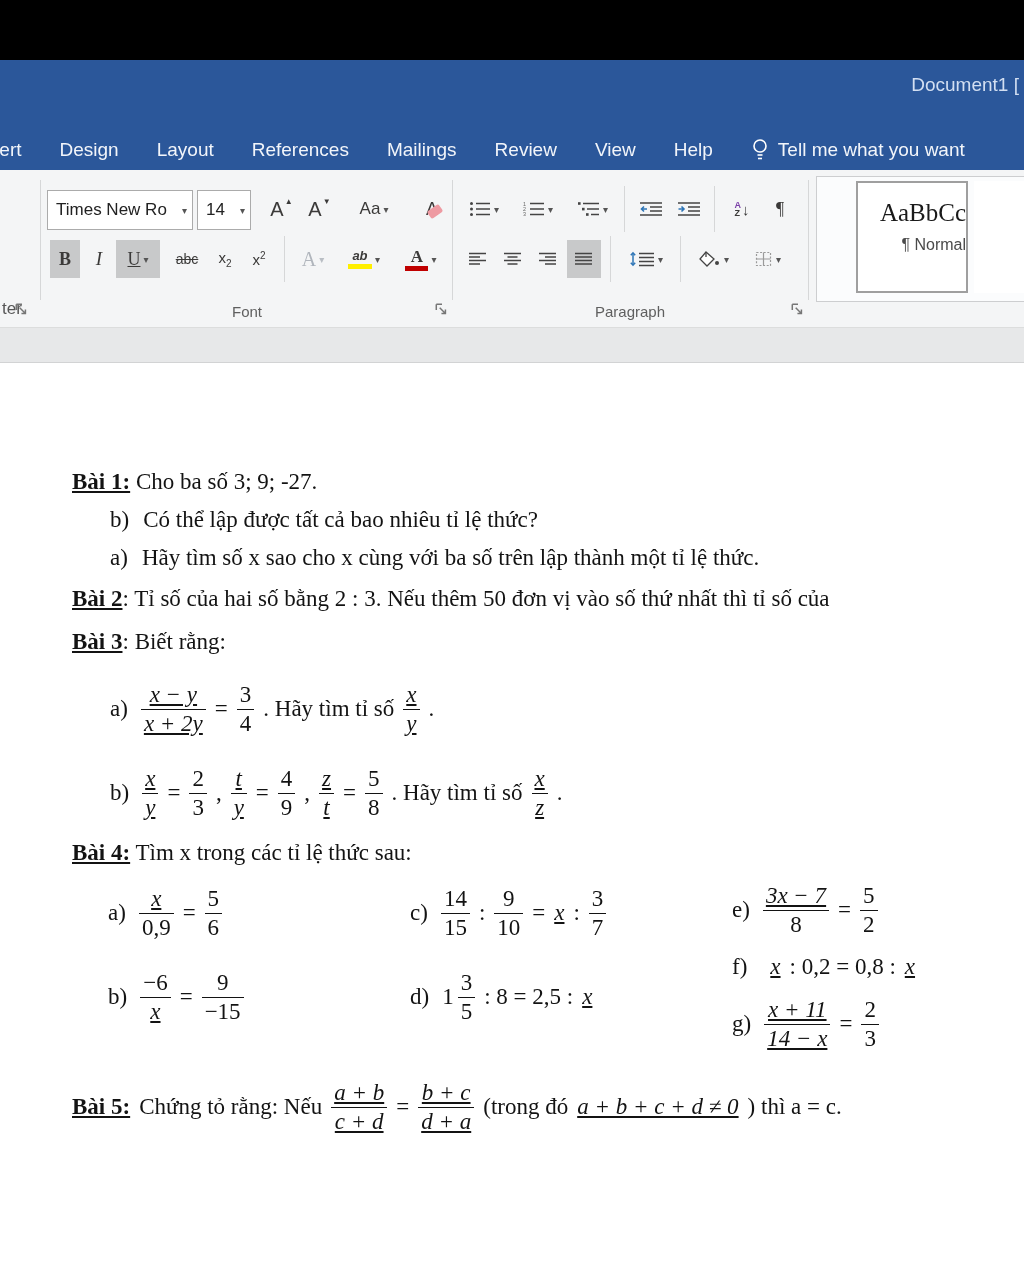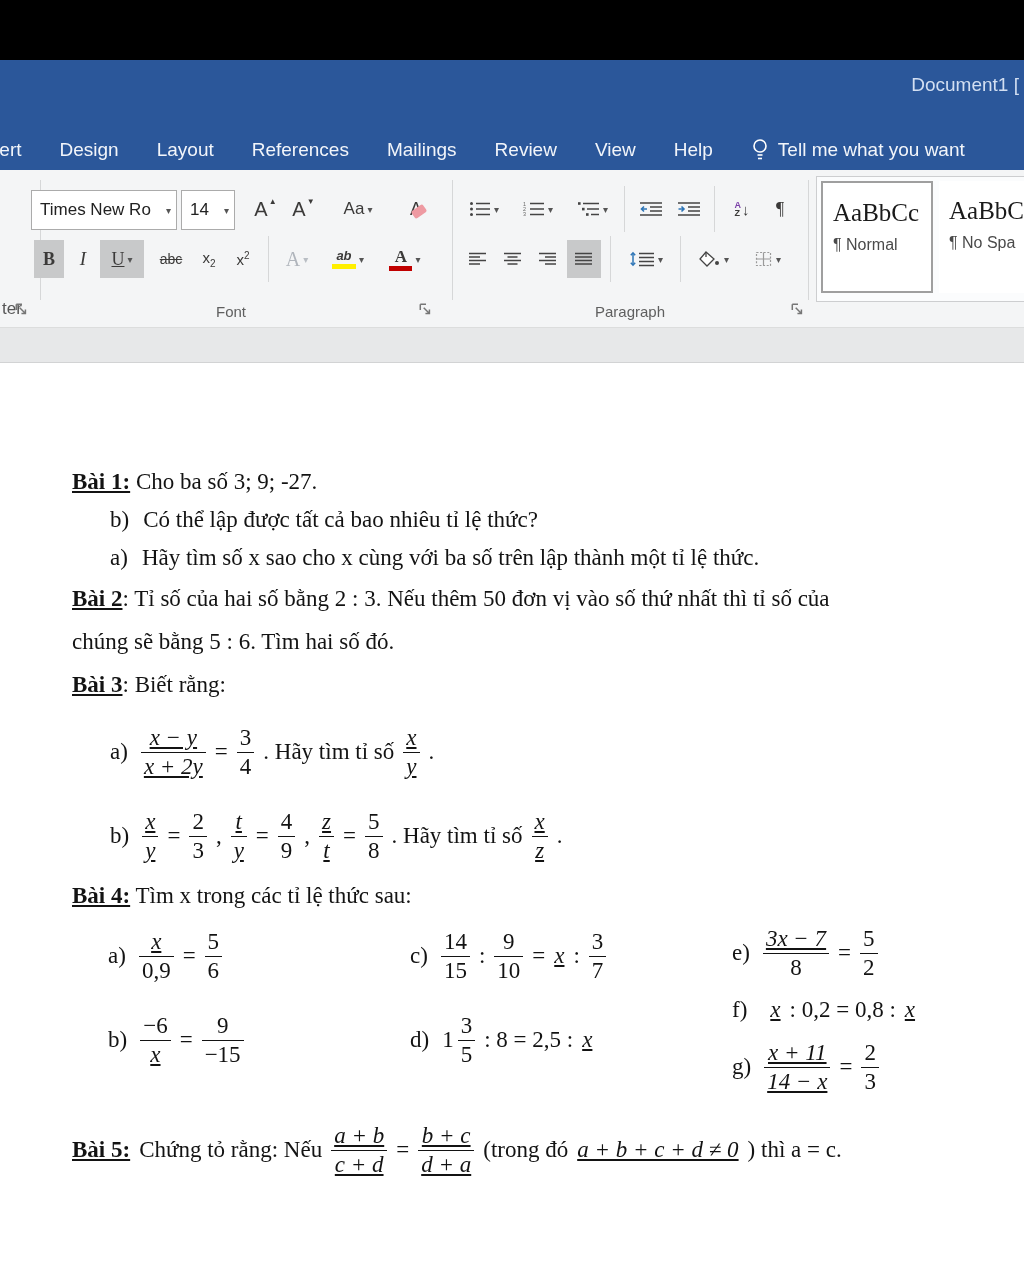--- a/index.html
+++ b/index.html
@@ -52,21 +52,21 @@
   .eraser{position:absolute;width:14px;height:9px;background:#ee9aa2;border-radius:2px;
           transform:rotate(-35deg);right:-4px;bottom:4px;}
   .sort-az{display:flex;flex-direction:column;font-size:9px;font-weight:bold;line-height:8px;}
   .sort-arrow{font-size:15px;margin-left:1px;}
   .pilcrow{font-size:18px;font-family:"Liberation Serif",serif;}
 
   
   .stylesframe{position:absolute;left:816px;top:6px;width:230px;height:126px;background:#fbfcfd;
                border:1px solid #cdced0;box-sizing:border-box;}
   .stylecard{position:absolute;top:4px;height:112px;background:#fff;box-sizing:border-box;
-             display:flex;flex-direction:column;align-items:flex-start;padding:16px 0 0 10px;}
+             display:flex;flex-direction:column;align-items:flex-end;padding:16px 0 0 10px;margin-left:35px;}
   .stylecard.selected{border:2px solid #9f9f9f;}
   .stylecard .sample{font-family:"Liberation Serif","DejaVu Serif",serif;font-size:25px;color:#1a1a1a;line-height:1.1;}
   .stylecard .sname{font-size:16px;color:#4a4a4a;margin-top:9px;}
 
   
   .substrip{position:absolute;top:328px;left:0;width:100%;height:35px;background:#e7e8e9;
             border-bottom:1px solid #d2d3d4;box-sizing:border-box;}
 
   
   .docarea{position:absolute;top:363px;left:0;width:100%;height:917px;background:#fff;
@@ -121,21 +121,21 @@
 
   <div class="ribbon">
 
     <span class="fragment" style="left:2px;top:96px;">ter</span>
     <svg class="launcher" style="left:14px;top:132px;" viewBox="0 0 14 14">
       <path d="M2 2 H7 M2 2 V7" stroke="#767676" stroke-width="1.3" fill="none"></path>
       <path d="M5 5 L10 10 M10 6.5 V10 H6.5" stroke="#767676" stroke-width="1.3" fill="none"></path>
     </svg>
     <div class="vdiv" style="left:40px;"></div>
 
-    <div class="group" style="left:26px;width:410px;">
+    <div class="group" style="left:42px;width:410px;">
       <div class="combo" style="left:5px;width:146px;">
         <span>Times New Ro</span>
         <span class="caret">▾</span>
       </div>
       <div class="combo" style="left:155px;width:54px;">
         <span>14</span>
         <span class="caret">▾</span>
       </div>
       <div class="rbtn" style="left:222px;top:20px;width:34px;">
         <span class="bigA">A</span>
@@ -337,23 +337,20 @@
         <span class="mk">b)</span><span>Có thể lập được tất cả bao nhiêu tỉ lệ thức?</span>
       </div>
       <div class="tl ind">
         <span class="mk">a)</span><span>Hãy tìm số x sao cho x cùng với ba số trên lập thành một tỉ lệ thức.</span>
       </div>
 
       <div class="tl2">
         <span class="blabel">Bài 2</span><span>:</span>
         <span>Tỉ số của hai số bằng 2 : 3. Nếu thêm 50 đơn vị vào số thứ nhất thì tỉ số của</span>
       </div>
-      <div class="tl2">
-        <span>chúng sẽ bằng 5 : 6. Tìm hai số đó.</span>
-      </div>
 
       <div class="tl2">
         <span class="blabel">Bài 3</span><span>:</span>
         <span>Biết rằng:</span>
       </div>
 
       <div class="mrow ind" style="margin-top:4px;">
         <span class="mk">a)</span>
         <span class="frac">
             <span class="fn mi">x − y</span>

